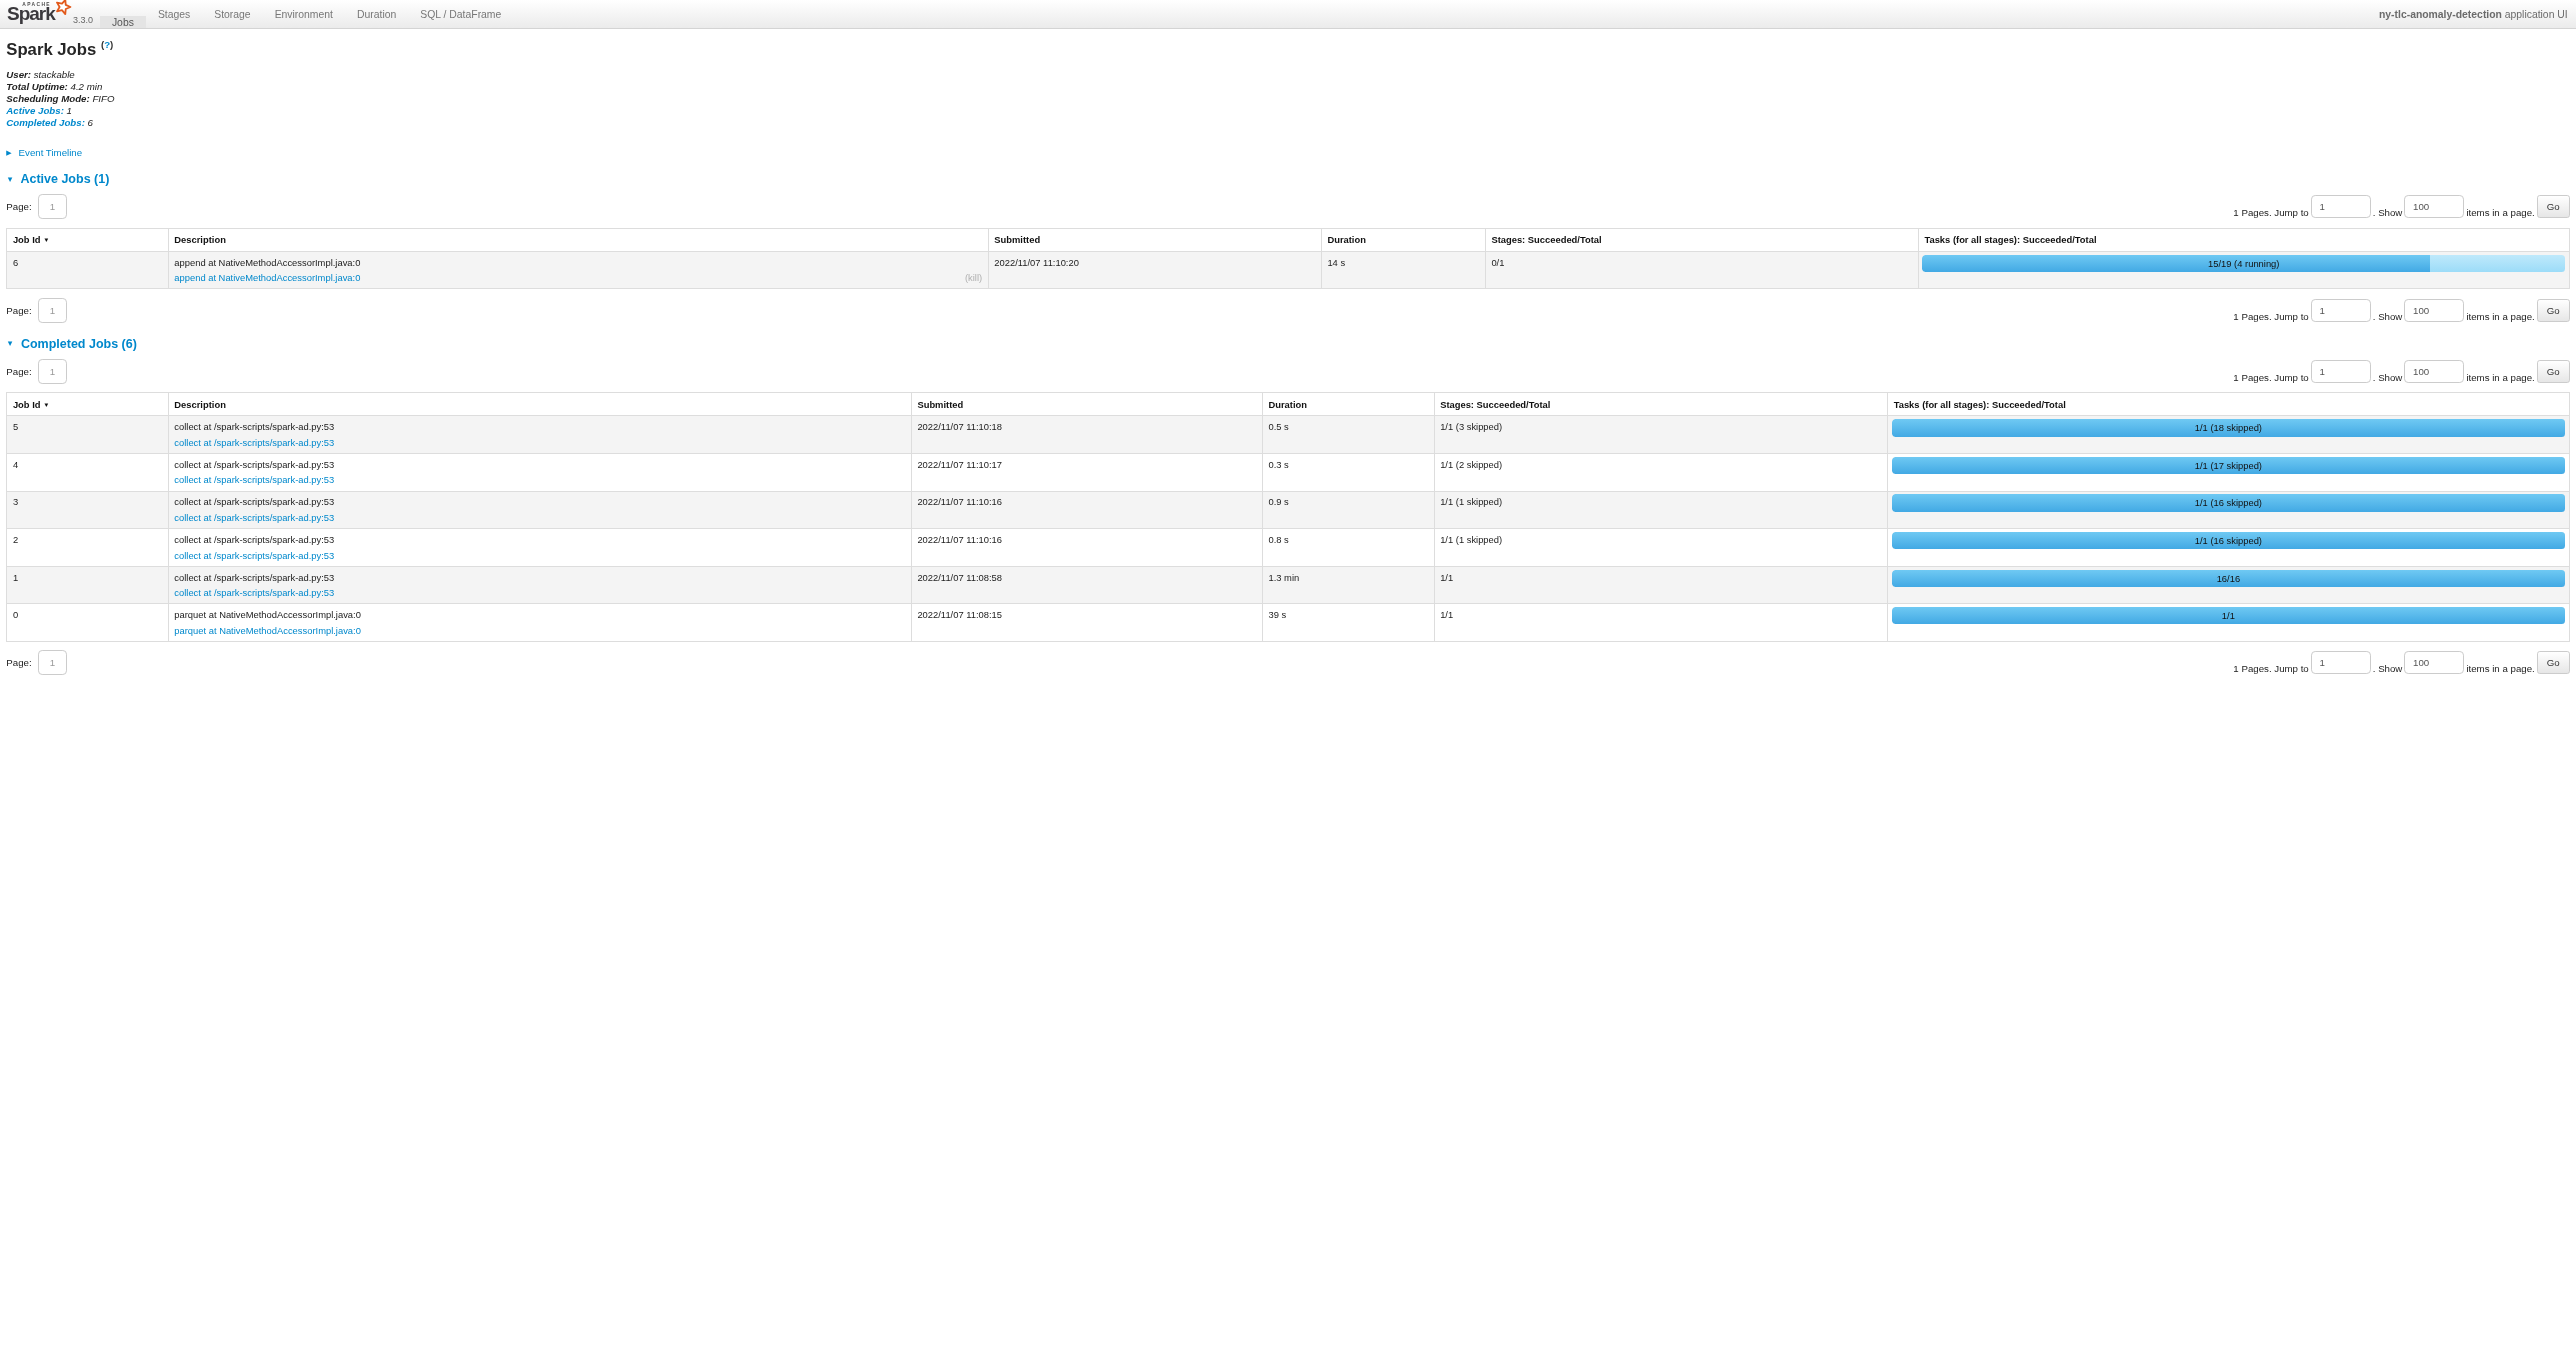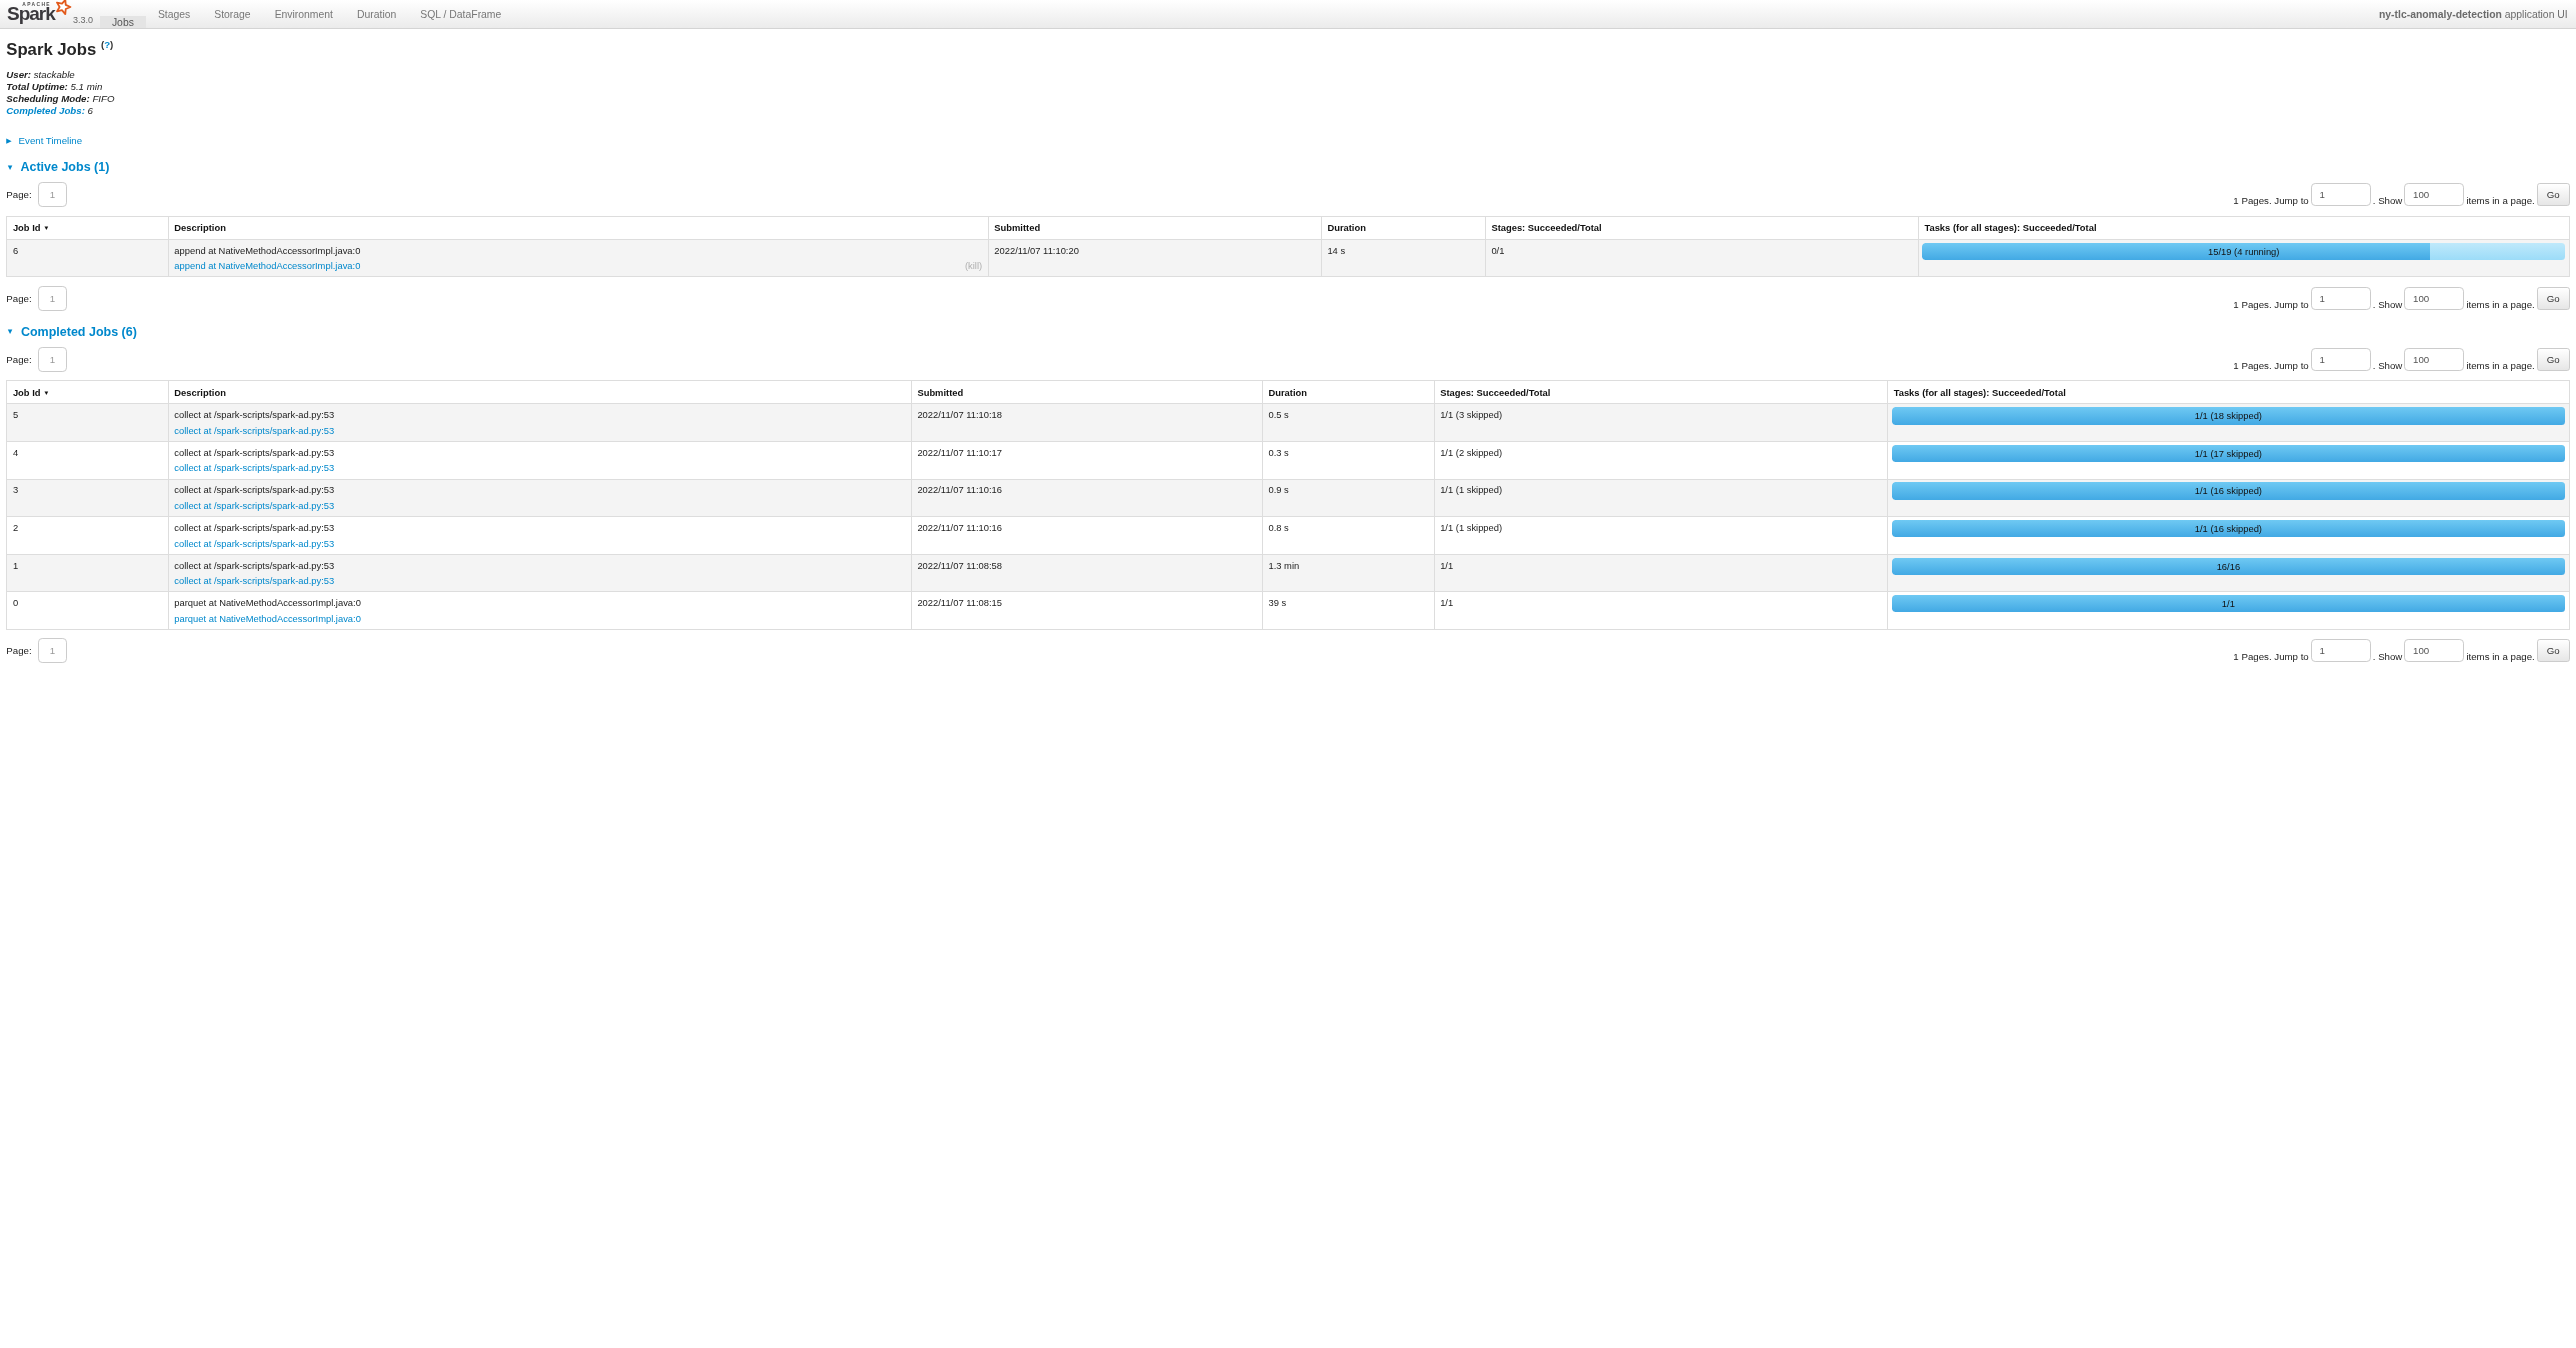--- a/index.html
+++ b/index.html
@@ -104,22 +104,23 @@
 
 <div class="content">
 
   <h3 class="page-title">
     <span>Spark Jobs</span>
     <sup><span>(</span><span class="q">?</span><span>)</span></sup>
   </h3>
 
   <ul class="summary" id="summary">
       <li><b>User: </b><span>stackable</span></li>
-      <li><b>Total Uptime: </b><span>5.1 min</span></li>
+      <li><b>Total Uptime: </b><span>4.2 min</span></li>
       <li><b>Scheduling Mode: </b><span>FIFO</span></li>
+      <li class="linklabel"><b>Active Jobs: </b><span>1</span></li>
       <li class="linklabel"><b>Completed Jobs: </b><span>6</span></li>
     </ul>
 
   <div class="timeline">
     <span class="tri">▶</span>
     <span>Event Timeline</span>
   </div>
 
   <div class="section-heading">
     <span class="tri">▼</span>

